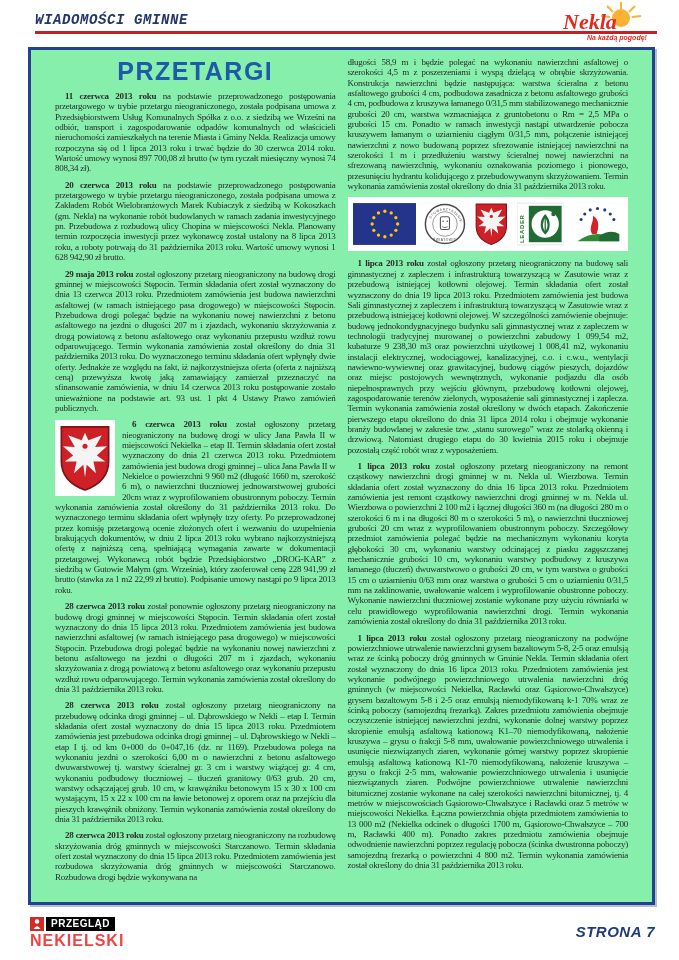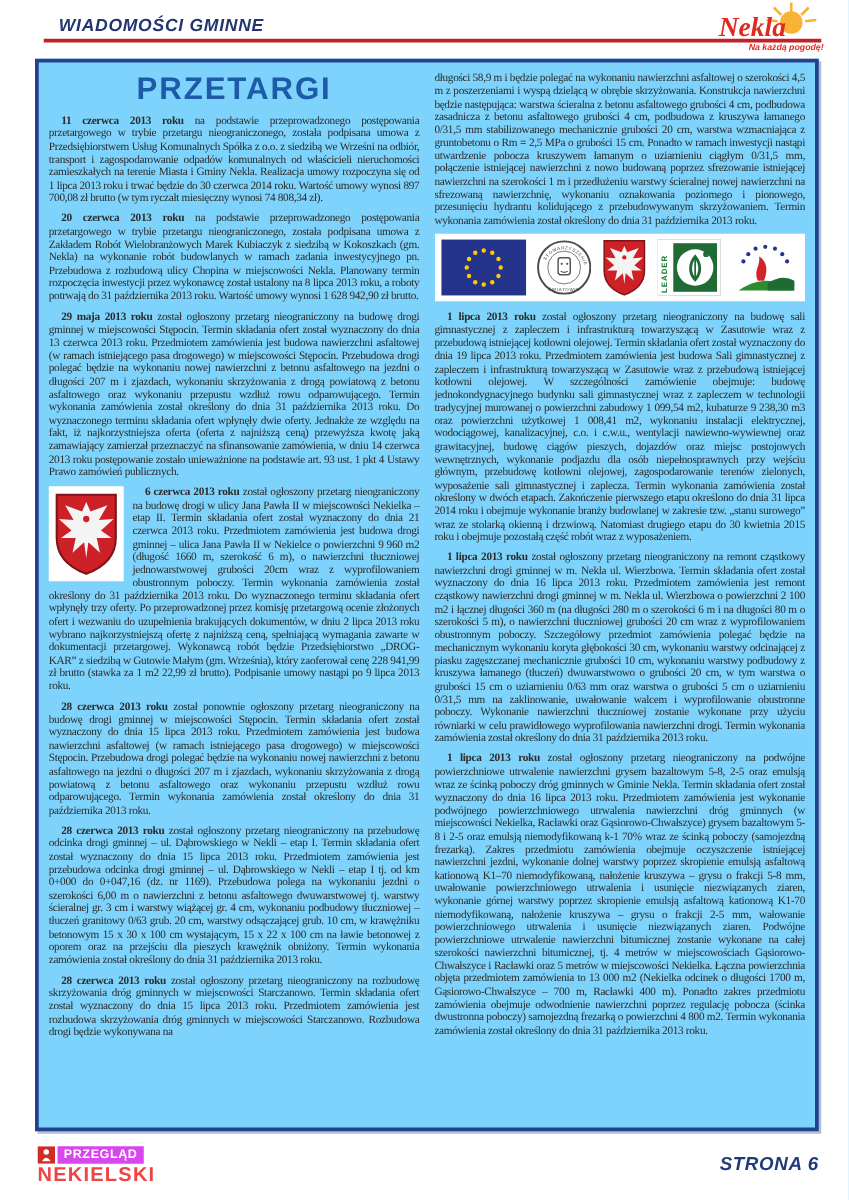--- a/index.html
+++ b/index.html
@@ -2,32 +2,32 @@
 <html lang="pl"><head>
 <meta charset="utf-8">
 <style>
   html,body{margin:0;padding:0;}
   body{
     width:679px;height:960px;position:relative;background:#ffffff;
     font-family:"Liberation Serif","DejaVu Serif",serif;overflow:hidden;
   }
   
   .hdr-title{
-    position:absolute;left:47px;top:12px;
-    font-family:Liberation Sans, sans-serif;font-style:italic;font-weight:bold;
+    position:absolute;left:35px;top:12px;
+    font-family:Liberation Mono, monospace;font-style:italic;font-weight:bold;
     font-size:14px;letter-spacing:.6px;color:#22356F;
   }
   .hdr-rule{position:absolute;left:35px;right:22px;top:31px;height:3px;background:#C42127;}
-  .nekla-logo{position:absolute;right:12px;top:0;width:102px;height:38px;}
+  .nekla-logo{position:absolute;right:24px;top:0;width:102px;height:38px;}
   
   .content-box{
     position:absolute;left:28px;top:47px;right:24px;bottom:55px;
-    background:#7dd3fc;border:3px solid #23418C;
+    background:#86efac;border:3px solid #23418C;
     box-shadow:2px 2px 0 rgba(35,65,140,.35);
-    padding:7px 8px 6px;display:flex;gap:12px;overflow:hidden;
+    padding:7px 24px 6px;display:flex;gap:12px;overflow:hidden;
   }
   .col{flex:1 1 0;min-width:0;}
   .title{
     margin:0 0 5px;text-align:center;
     font-family:"Liberation Sans","DejaVu Sans",sans-serif;
     font-weight:bold;font-size:25px;letter-spacing:1.5px;color:#1D5BA8;
   }
   .para{
     margin:0 0 6px;text-align:justify;color:#2b2b2b;
     font-size:9px;line-height:10.35px;letter-spacing:-.25px;
@@ -40,21 +40,21 @@
     background:#fff;display:flex;align-items:center;justify-content:center;
   }
   .logos-row{
     display:flex;align-items:center;justify-content:center;gap:8px;
     background:#fff;padding:3px 5px;margin:5px 0 7px;
   }
   
   .footer-logo{position:absolute;left:30px;bottom:10px;width:120px;}
   .fl-top{display:flex;align-items:center;gap:2px;}
   .fl-badge{
-    background:#d946ef;color:#fff;font-family:"Liberation Sans",sans-serif;
+    background:#000000;color:#fff;font-family:"Liberation Sans",sans-serif;
     font-weight:bold;font-size:10px;letter-spacing:.5px;padding:1px 5px 2px;
   }
   .fl-bottom{
     font-family:Liberation Sans, sans-serif;font-weight:bold;font-size:16px;
     letter-spacing:1px;color:#ef4444;margin-top:1px;
   }
   .page-label{
     position:absolute;right:24px;bottom:20px;
     font-family:"Liberation Sans",sans-serif;font-style:italic;font-weight:bold;
     font-size:15px;color:#1F3B7C;letter-spacing:.5px;
@@ -179,15 +179,15 @@
     <div class="fl-top">
       <svg width="14" height="14" viewBox="0 0 14 14">
         <rect width="14" height="14" fill="#D22B26"></rect>
         <circle cx="7" cy="4.5" r="2.2" fill="#fff"></circle>
         <path d="M3.5 12 Q7 6.5 10.5 12 Z" fill="#fff"></path>
       </svg>
       <span class="fl-badge">PRZEGLĄD</span>
     </div>
     <div class="fl-bottom">NEKIELSKI</div>
   </div>
-  <div class="page-label">STRONA 6</div>
+  <div class="page-label">STRONA 7</div>
 
 </div>
 
 </body></html>

